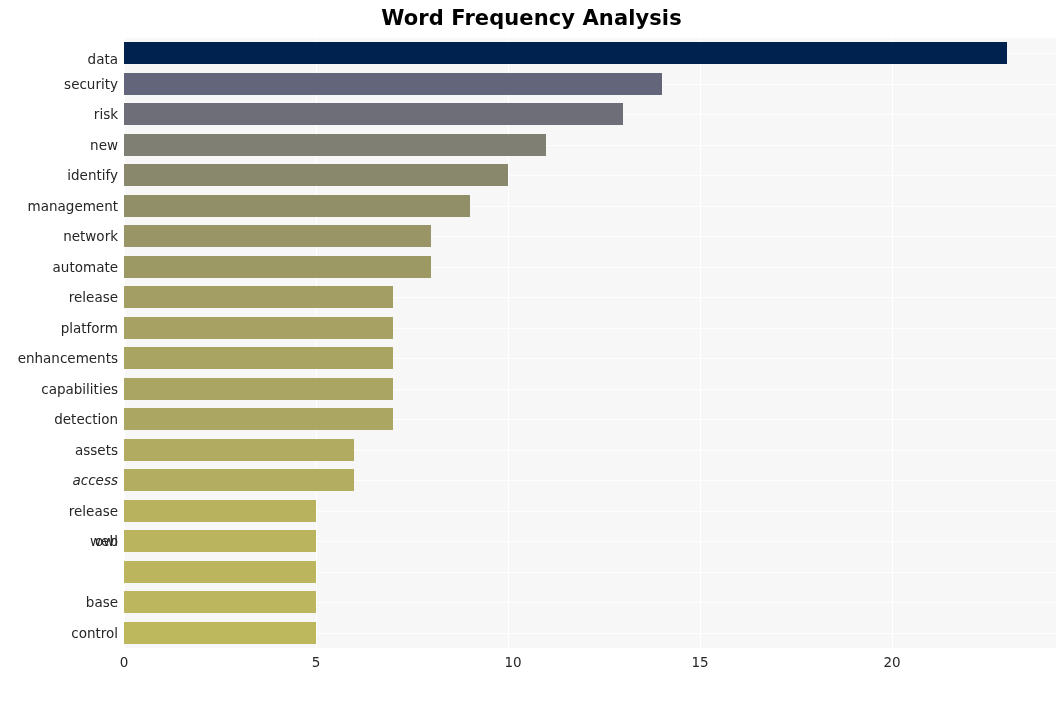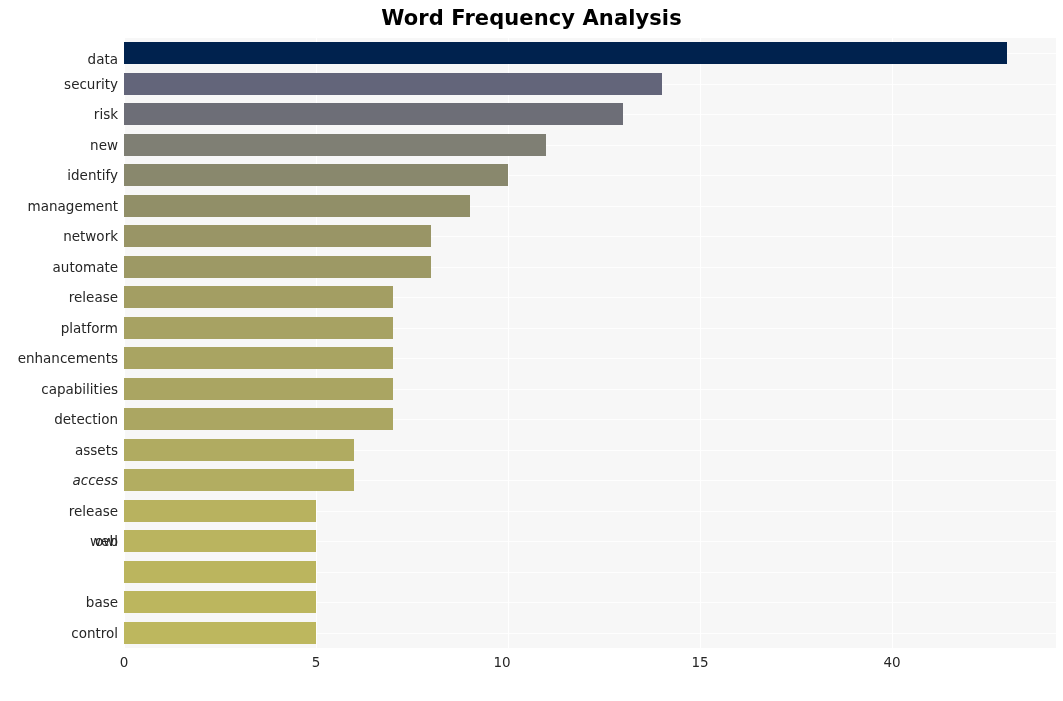--- a/index.html
+++ b/index.html
@@ -194,19 +194,19 @@
       <div class="ytick-label" style="top: 465.75px;">release</div>
       <div class="ytick-label" style="top: 496.25px;">owl</div>
       <div class="ytick-label" style="top: 496px;">web</div>
       <div class="ytick-label" style="top: 557.25px;">base</div>
       <div class="ytick-label" style="top: 587.75px;">control</div>
     </div>
 
   <div id="x-axis">
       <div class="xtick-label" style="left: 0px;">0</div>
       <div class="xtick-label" style="left: 192.007px;">5</div>
-      <div class="xtick-label" style="left: 378px;">10</div>
+      <div class="xtick-label" style="left: 389px;">10</div>
       <div class="xtick-label" style="left: 576.02px;">15</div>
-      <div class="xtick-label" style="left: 768.026px;">40</div>
+      <div class="xtick-label" style="left: 768.026px;">20</div>
     </div>
 
 
 </div>
 
 </body></html>

